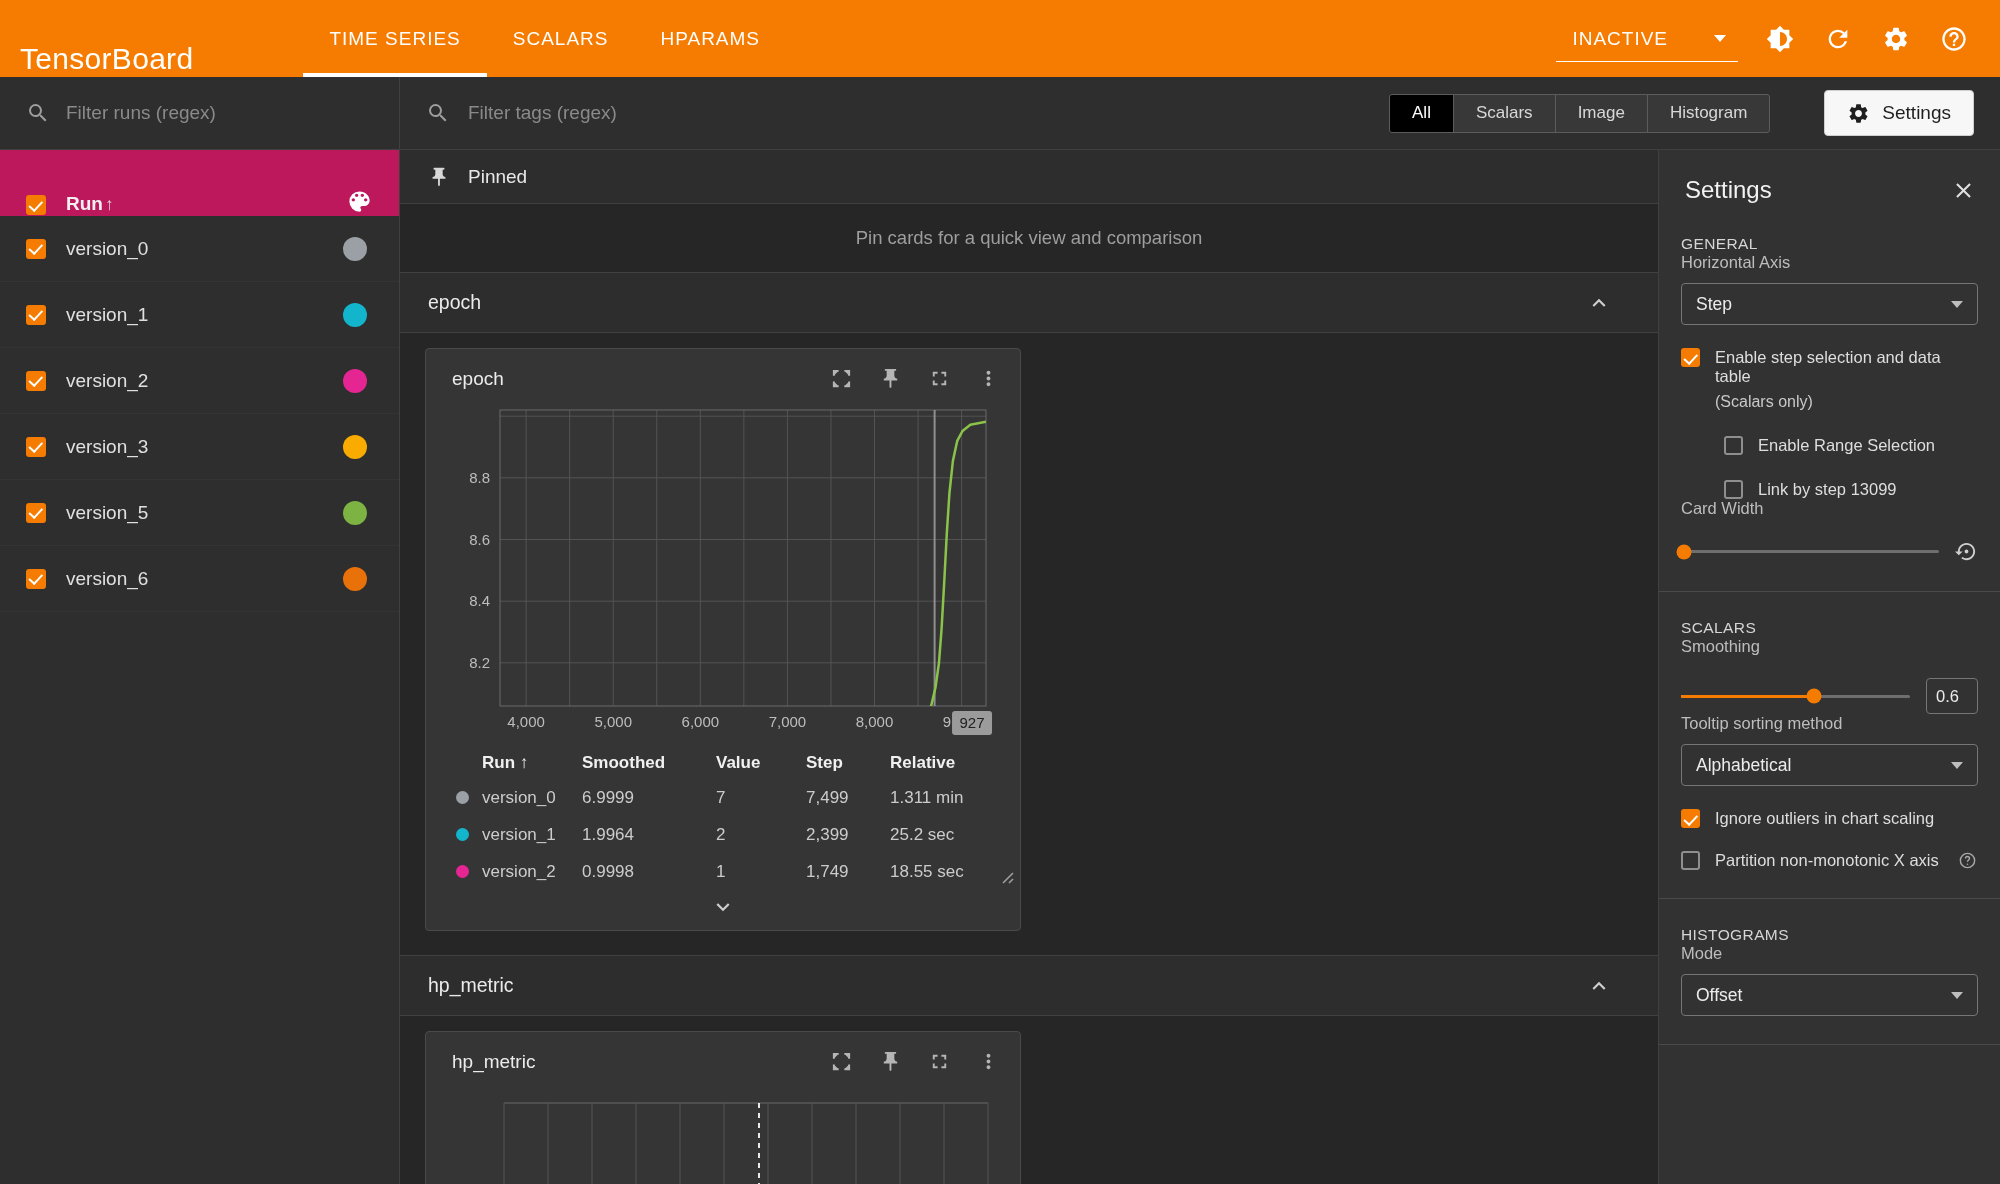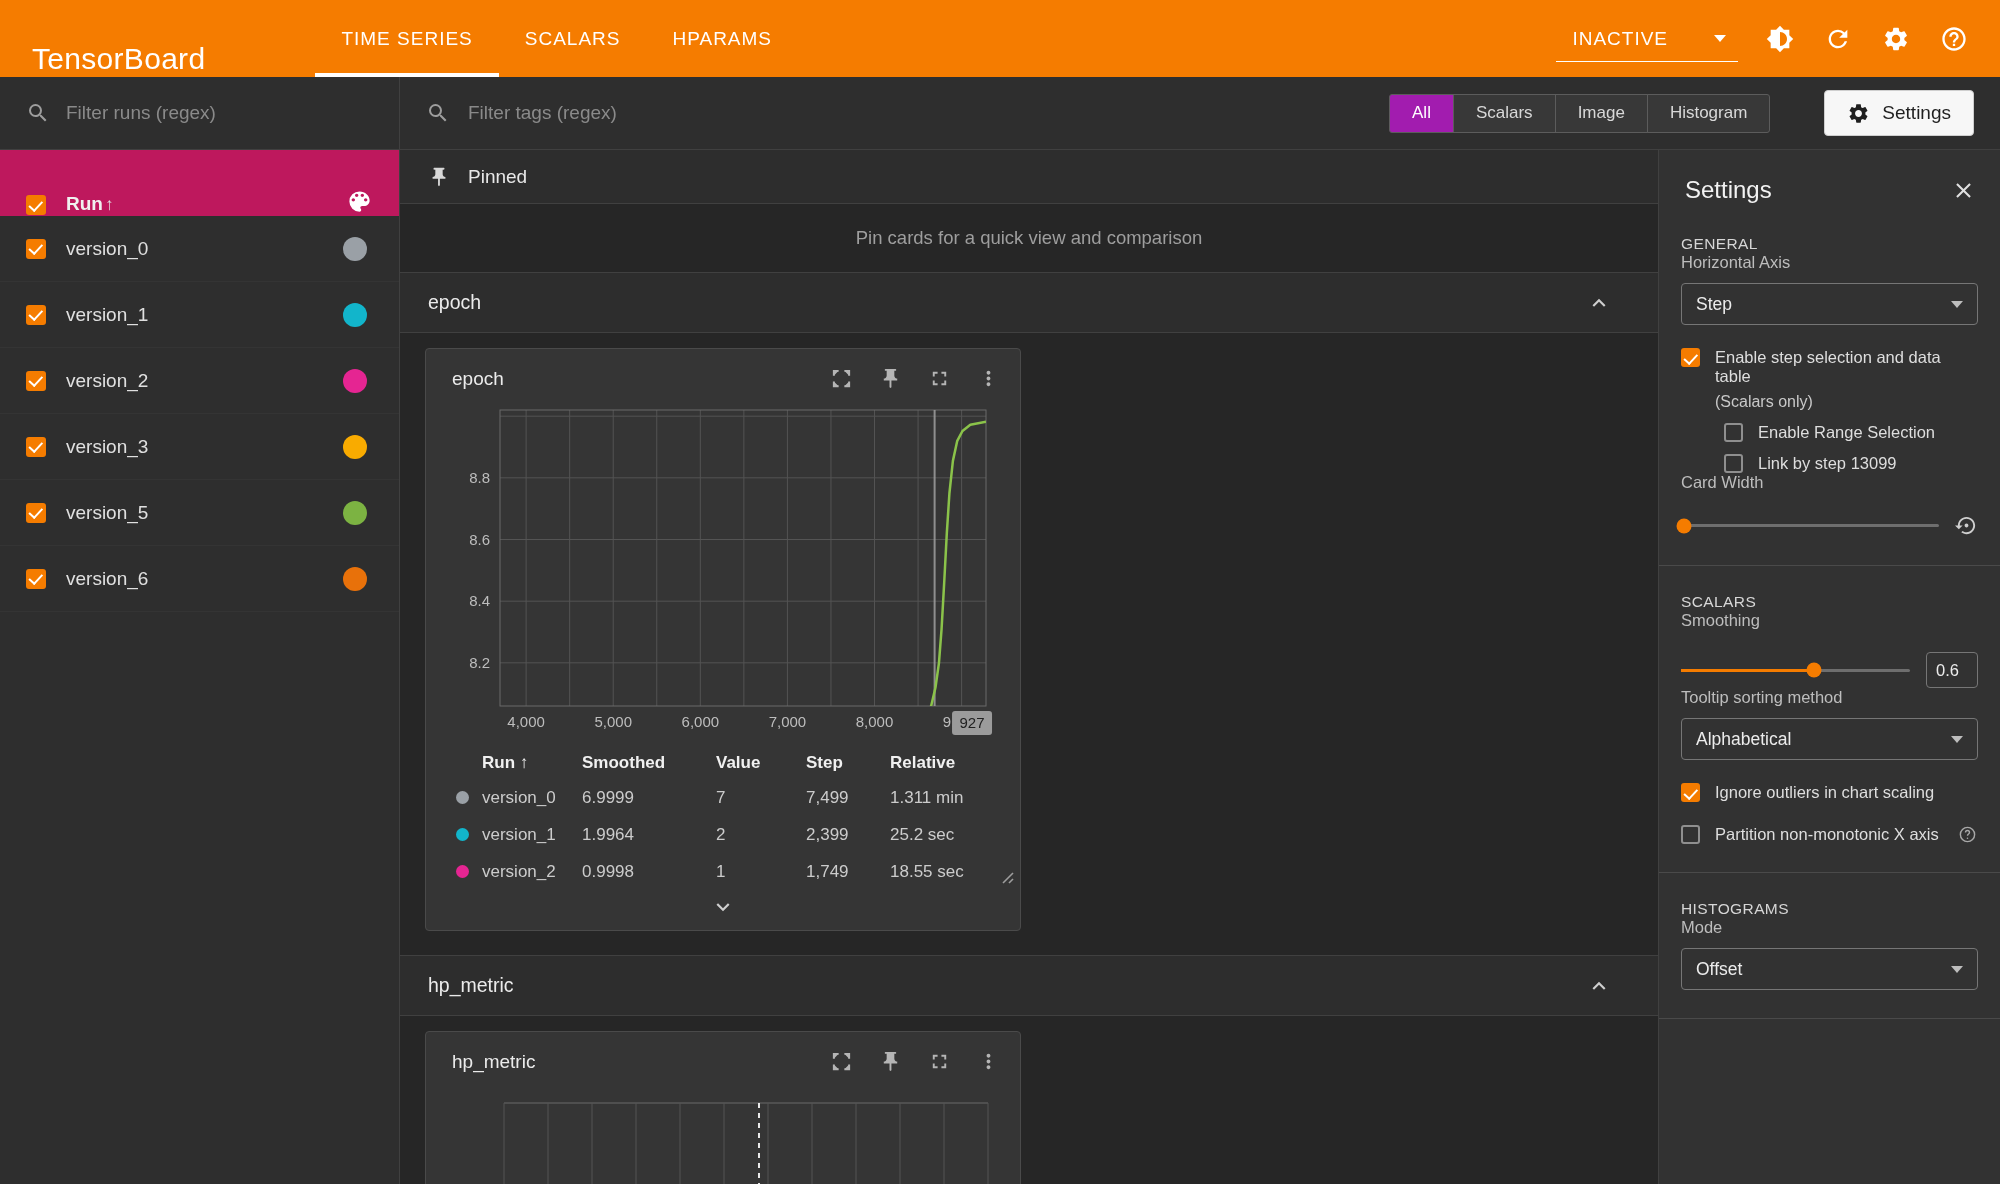--- a/index.html
+++ b/index.html
@@ -2,21 +2,21 @@
 <html><head>
 <meta charset="utf-8">
 <style>
   * { margin:0; padding:0; box-sizing:border-box; }
   html,body { background:#1d1d1d; }
   body { font-family:"Liberation Sans", sans-serif; }
   .app { position:relative; width:2000px; height:1184px; background:#262626; overflow:hidden; color:#e0e0e0; }
 
   
   .topbar { height:77px; background:#f57c00; display:flex; align-items:center; color:#fff; }
-  .logo { font-size:30px; font-weight:400; padding-left:32px; letter-spacing:.3px;margin-top:40px; }
+  .logo { font-size:30px; font-weight:400; padding-left:20px; letter-spacing:.3px;margin-top:40px; }
   .tabs { display:flex; height:100%; margin-left:110px; }
   .tab { display:flex; align-items:center; padding:0 26px; font-size:19px; font-weight:500; letter-spacing:1px; cursor:pointer;justify-content:center; }
   .tab.active { box-shadow:inset 0 -4px 0 0 #ffffff; }
   .top-right { margin-left:auto; display:flex; align-items:center; gap:26px; padding-right:30px; height:100%; }
   .status-select { position:relative; display:flex; align-items:center; gap:46px; height:100%; padding:0 12px 0 16px; font-size:19px; letter-spacing:1px; cursor:pointer; }
   .status-select::after { content:""; position:absolute; left:0; right:0; bottom:15px; height:1px; background:#ffffff; }
   .caret { width:0; height:0; border-left:6px solid transparent; border-right:6px solid transparent; border-top:7px solid #bdbdbd; }
   .caret.white { border-top-color:#fff; }
   .icon-btn { background:none; border:none; width:32px; height:32px; display:flex; align-items:center; justify-content:center; cursor:pointer; padding:0; }
   .icon-btn svg { width:28px; height:28px; fill:#fff; }
@@ -47,21 +47,21 @@
   .cb { width:20px; height:20px; border-radius:3px; position:relative; flex:none; cursor:pointer; }
   .cb.checked { background:#f57c00; }
   .cb.checked::after { content:""; position:absolute; left:6px; top:2.5px; width:5.5px; height:10.5px; border:solid #fff; border-width:0 2.6px 2.6px 0; transform:rotate(43deg); }
   .cb.unchecked { border:2px solid #8f8f8f; background:transparent; }
 
   
   .btn-group { display:flex; flex:none; }
   .btn-group .gbtn { background:#383838; border:1px solid #5c5c5c; color:#d8d8d8; font-size:17px; font-family:"Liberation Sans",sans-serif; height:39px; padding:0 22px; margin-left:-1px; cursor:pointer; }
   .btn-group .gbtn:first-child { border-radius:3px 0 0 3px; margin-left:0; }
   .btn-group .gbtn:last-child { border-radius:0 3px 3px 0; }
-  .btn-group .gbtn.active { background:#a21caf; color:#ffffff; }
+  .btn-group .gbtn.active { background:#000000; color:#ffffff; }
   .settings-btn { flex:none; margin-left:36px; display:flex; align-items:center; gap:12px; background:#f7f7f7; color:#1f1f1f; border:1px solid #cfcfcf; border-radius:4px; height:46px; padding:0 22px; font-size:19px; font-weight:500; font-family:"Liberation Sans",sans-serif; cursor:pointer; }
   .settings-btn svg { width:23px; height:23px; fill:#1f1f1f; }
 
   
   .pinned-row { height:54px; display:flex; align-items:center; gap:18px; padding:0 28px; background:#2d2d2d; border-bottom:1px solid #404040; }
   .pin-ico { width:22px; height:22px; fill:#d8d8d8; }
   .pinned-label { font-size:19px; color:#e8e8e8; }
   .pin-hint { height:68px; display:flex; align-items:center; justify-content:center; font-size:18.5px; color:#9e9e9e; }
   .section-header { height:61px; display:flex; align-items:center; padding:0 28px; background:#2d2d2d; border-top:1px solid #404040; border-bottom:1px solid #404040; font-size:19.5px; color:#ebebeb; }
   .chev { width:26px; height:26px; fill:#cfcfcf; }
@@ -85,21 +85,21 @@
 
   
   .panel-header { display:flex; align-items:center; justify-content:space-between; padding:26px 2px 4px 4px; }
   .panel-title { font-size:24px; font-weight:400; color:#f2f2f2; }
   .close-ico { width:25px; height:25px; fill:#e0e0e0; cursor:pointer; }
   .panel-heading { font-size:15.5px; letter-spacing:.4px; color:#d6d6d6; margin-top:27px; }
   .field-label { font-size:16.5px; color:#bdbdbd; }
   .select { margin-top:11px; height:42px; border:1px solid #767676; border-radius:4px; display:flex; align-items:center; justify-content:space-between; padding:0 14px; font-size:17.5px; color:#ececec; cursor:pointer; }
   .cb-row { display:flex; gap:15px; margin-top:23px; font-size:16.5px; color:#dedede; cursor:pointer; }
   .cb-row .cb { width:19px; height:19px; }
-  .cb-row.indent { margin-left:43px; margin-top:12px; }
+  .cb-row.indent { margin-left:43px; margin-top:25px; }
   .cb-note { margin:7px 0 0 34px; font-size:16px; color:#c9c9c9; }
   .slider-row { display:flex; align-items:center; gap:16px; margin-top:22px; }
   .slider { position:relative; flex:1; height:3px; background:#6e6e6e; border-radius:2px; cursor:pointer; }
   .slider .fill { position:absolute; left:0; top:0; bottom:0; background:#f57c00; }
   .slider .thumb { position:absolute; top:50%; transform:translate(-50%,-50%); width:15px; height:15px; border-radius:50%; background:#f57c00; }
   .reset-ico { width:23px; height:23px; fill:#cfcfcf; cursor:pointer; flex:none; }
   .val-box { width:52px; height:36px; border:1px solid #767676; border-radius:4px; background:transparent; color:#ececec; font-size:16.5px; font-family:"Liberation Sans",sans-serif; padding:0 9px; flex:none; }
   .panel-divider { height:1px; background:#4a4a4a; margin:28px -22px 0; }
   .help-ico { width:19px; height:19px; fill:none; stroke:#a8a8a8; margin-left:4px; flex:none; }
 </style>

